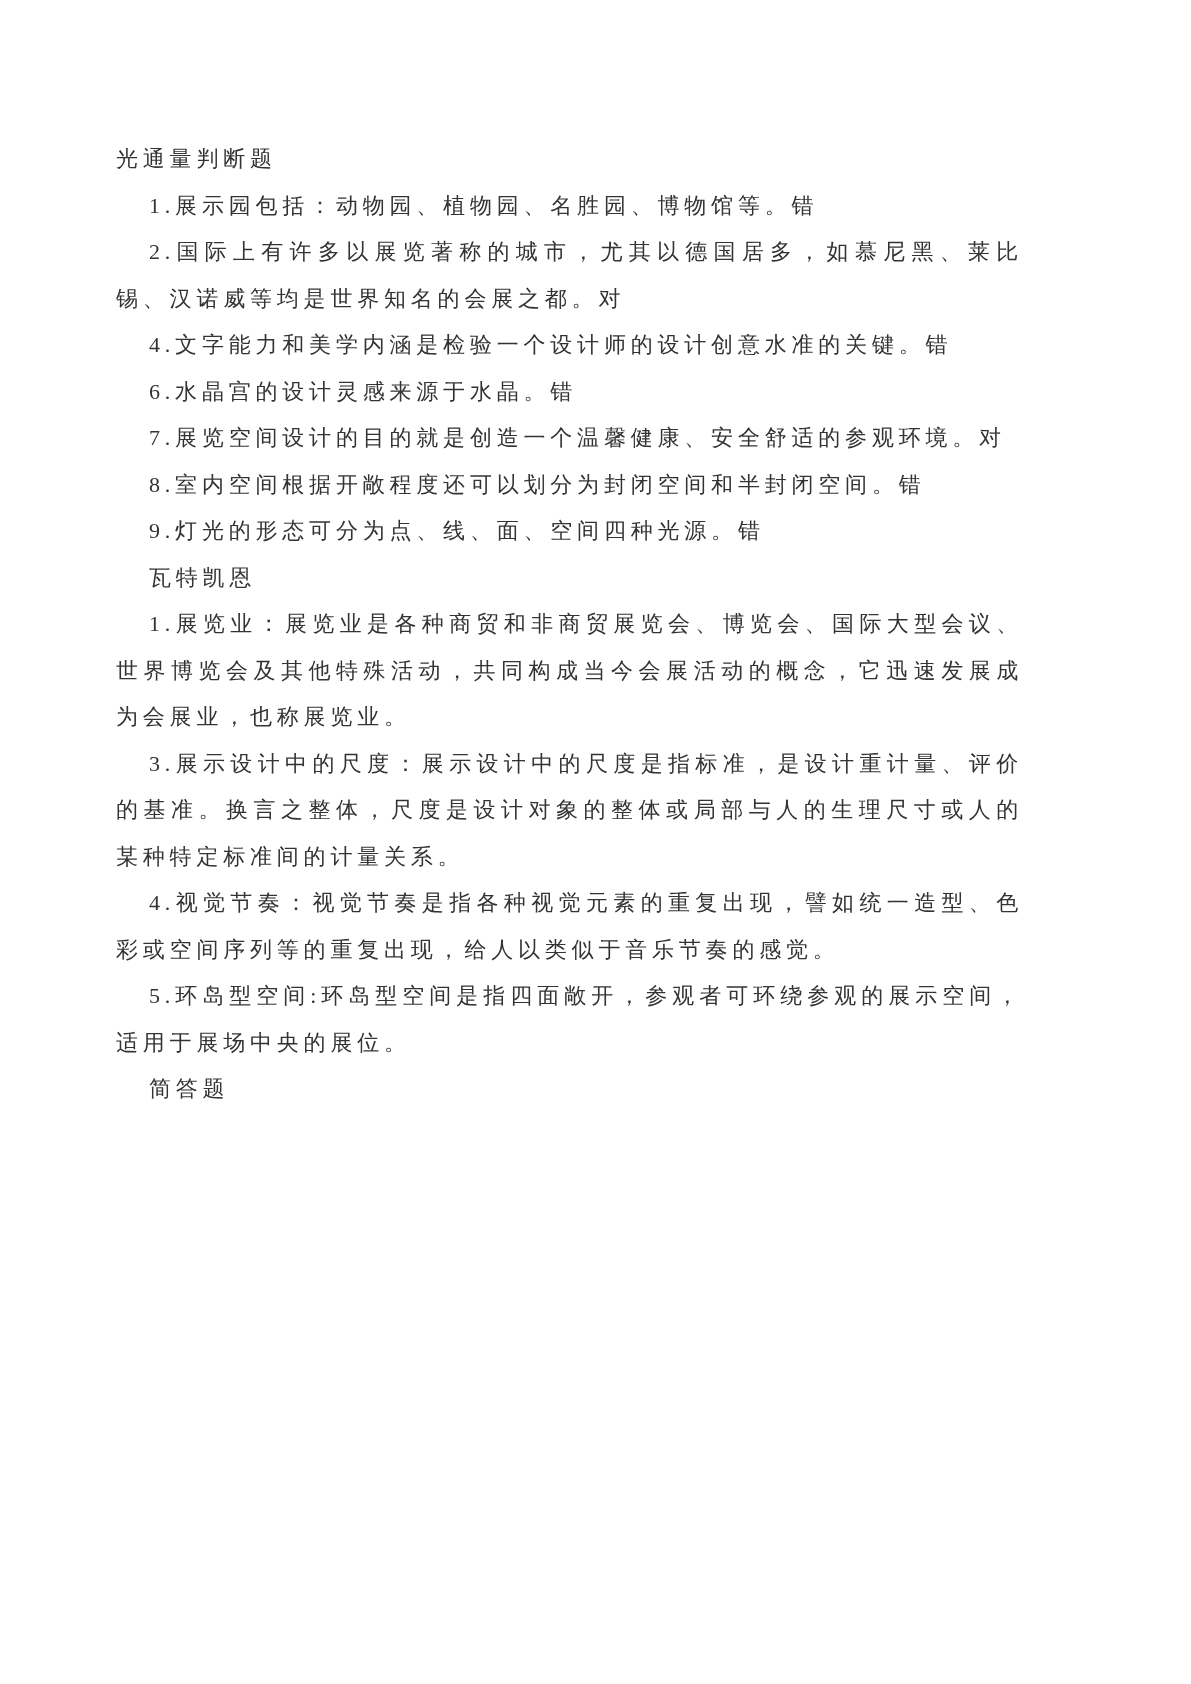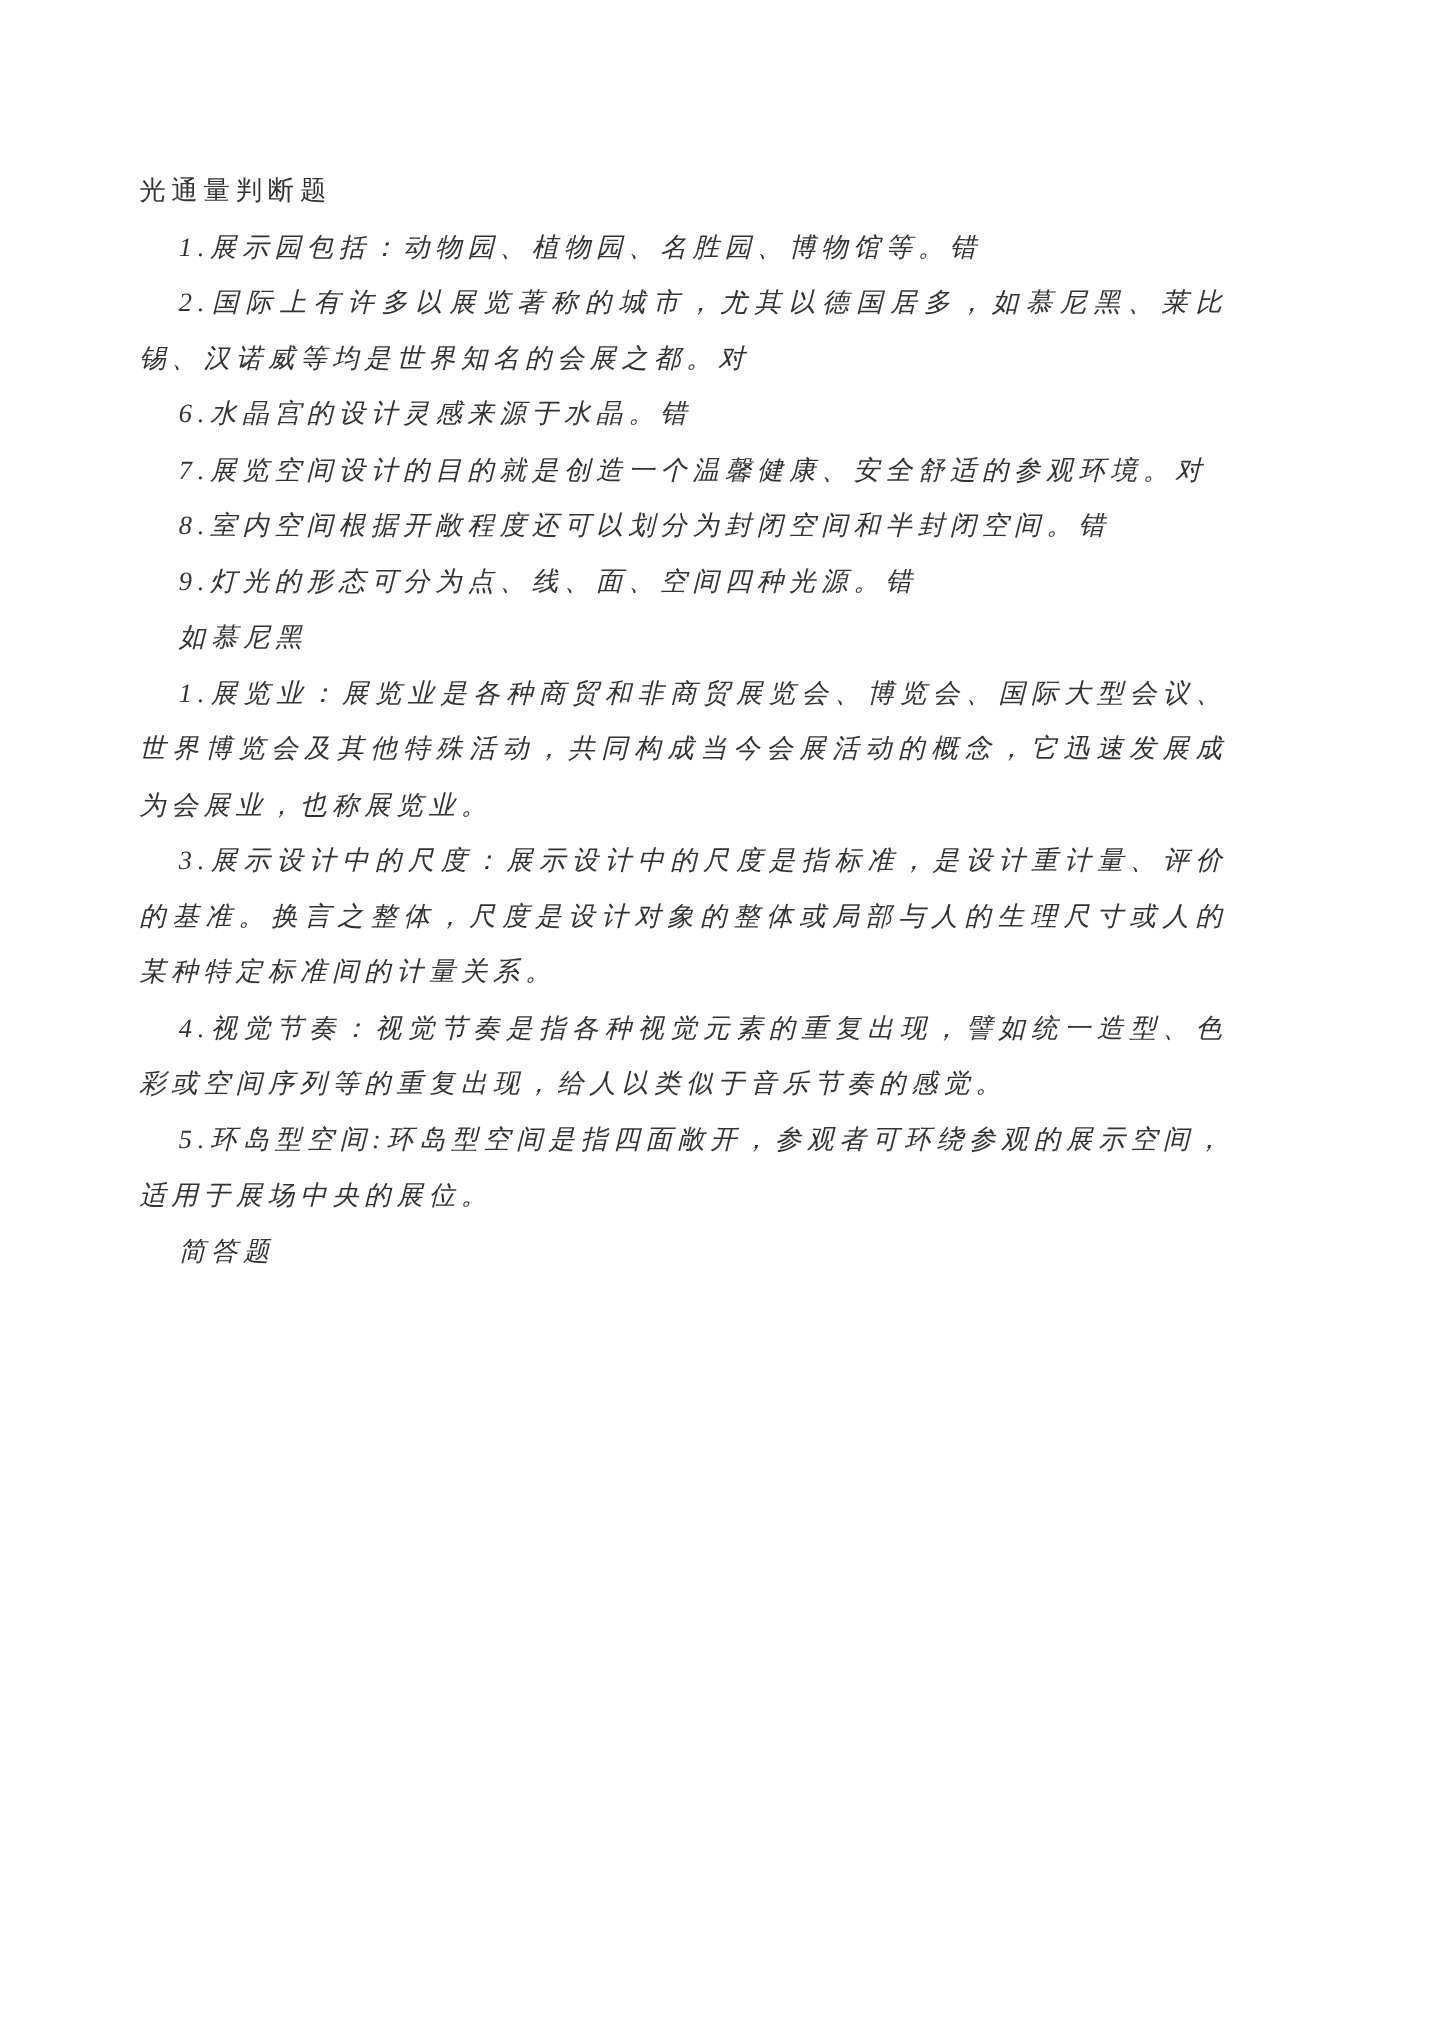--- a/index.html
+++ b/index.html
@@ -27,35 +27,35 @@
     font-size: 22px;
     line-height: 46.5px;
     letter-spacing: 4.8px;
     color: #333333;
     text-align: justify;
     line-break: strict;
     font-weight: 400;
   }
   .doc p.indent {
     text-indent: 33px;
-    font-style: italic;
   }
 </style>
 </head>
 <body>
 
 <div class="page">
   <div class="doc">
     <p>光通量判断题</p>
     <p class="indent">1.展示园包括：动物园、植物园、名胜园、博物馆等。错</p>
     <p class="indent">2.国际上有许多以展览著称的城市，尤其以德国居多，如慕尼黑、莱比锡、汉诺威等均是世界知名的会展之都。对</p>
+    <p class="indent">4.文字能力和美学内涵是检验一个设计师的设计创意水准的关键。错</p>
     <p class="indent">6.水晶宫的设计灵感来源于水晶。错</p>
     <p class="indent">7.展览空间设计的目的就是创造一个温馨健康、安全舒适的参观环境。对</p>
     <p class="indent">8.室内空间根据开敞程度还可以划分为封闭空间和半封闭空间。错</p>
     <p class="indent">9.灯光的形态可分为点、线、面、空间四种光源。错</p>
-    <p class="indent">如慕尼黑</p>
+    <p class="indent">瓦特凯恩</p>
     <p class="indent">1.展览业：展览业是各种商贸和非商贸展览会、博览会、国际大型会议、世界博览会及其他特殊活动，共同构成当今会展活动的概念，它迅速发展成为会展业，也称展览业。</p>
     <p class="indent">3.展示设计中的尺度：展示设计中的尺度是指标准，是设计重计量、评价的基准。换言之整体，尺度是设计对象的整体或局部与人的生理尺寸或人的某种特定标准间的计量关系。</p>
     <p class="indent">4.视觉节奏：视觉节奏是指各种视觉元素的重复出现，譬如统一造型、色彩或空间序列等的重复出现，给人以类似于音乐节奏的感觉。</p>
     <p class="indent">5.环岛型空间:环岛型空间是指四面敞开，参观者可环绕参观的展示空间，适用于展场中央的展位。</p>
     <p class="indent">简答题</p>
   </div>
 </div>
 
 </body></html>

